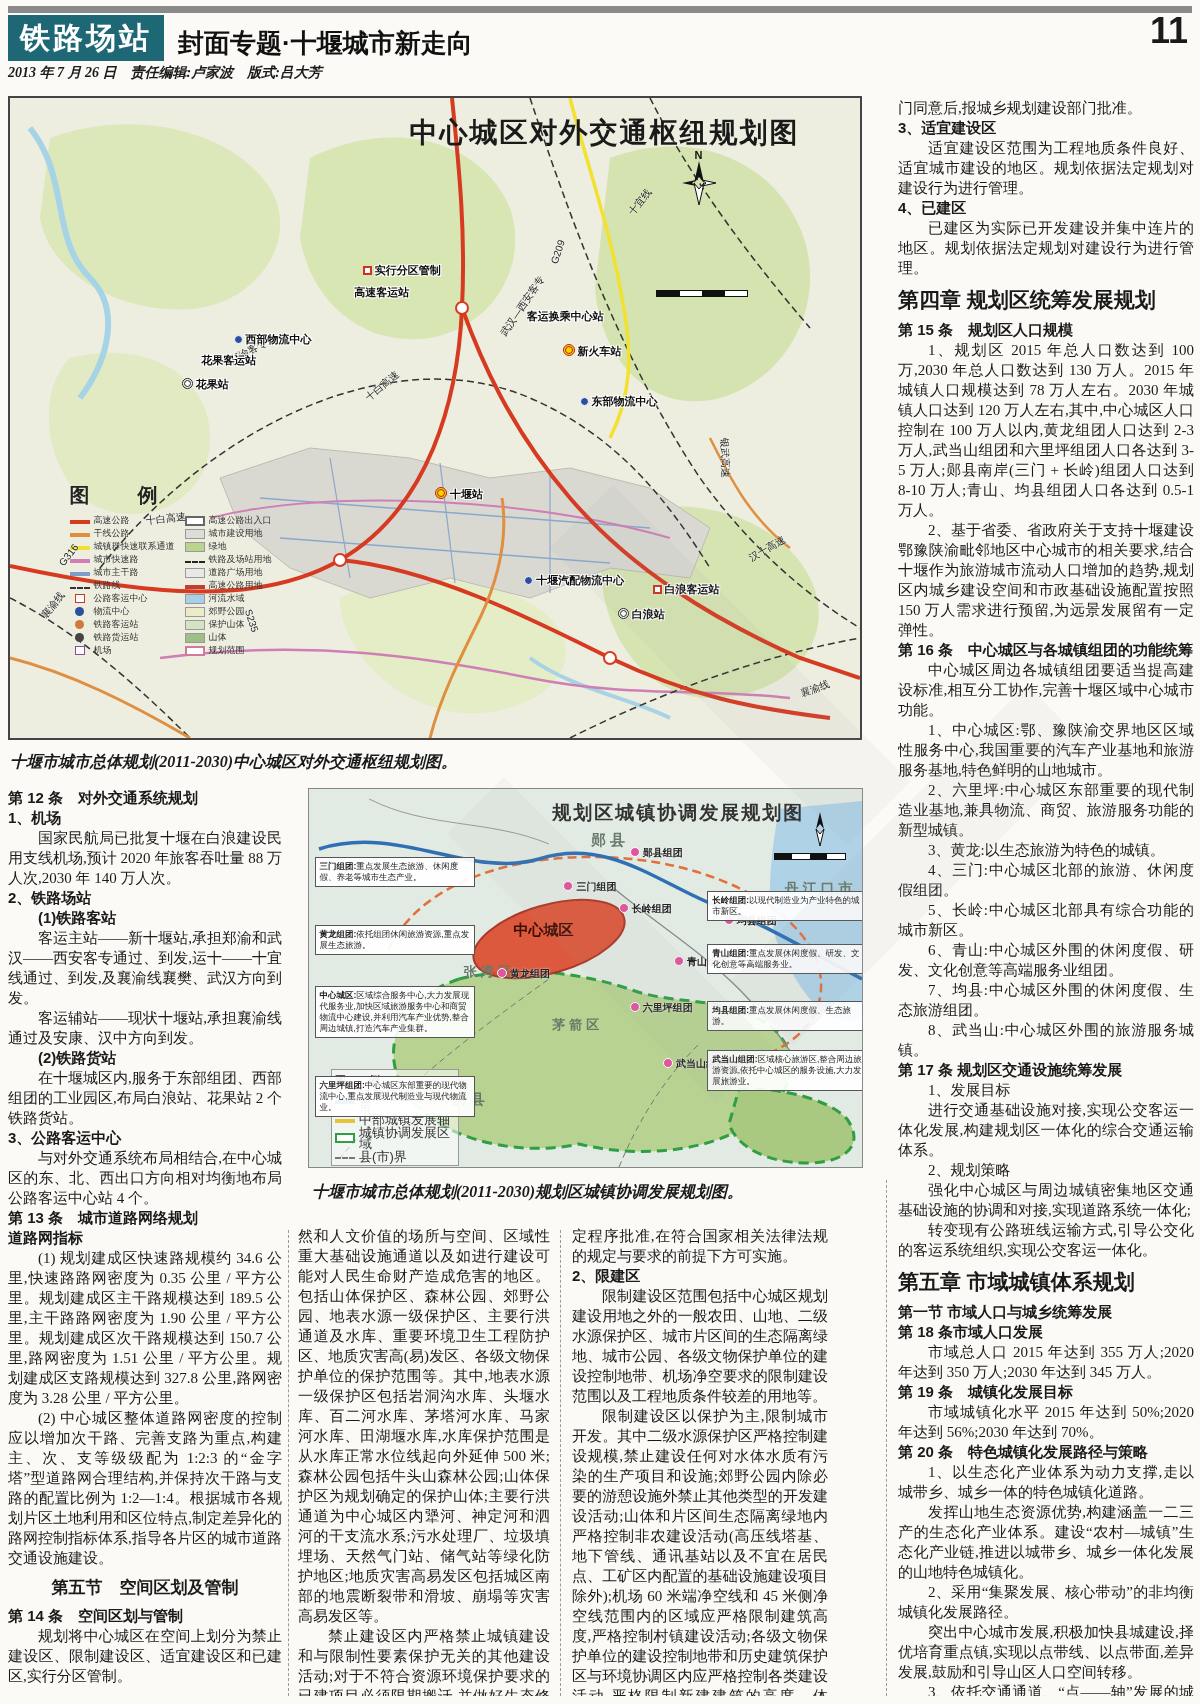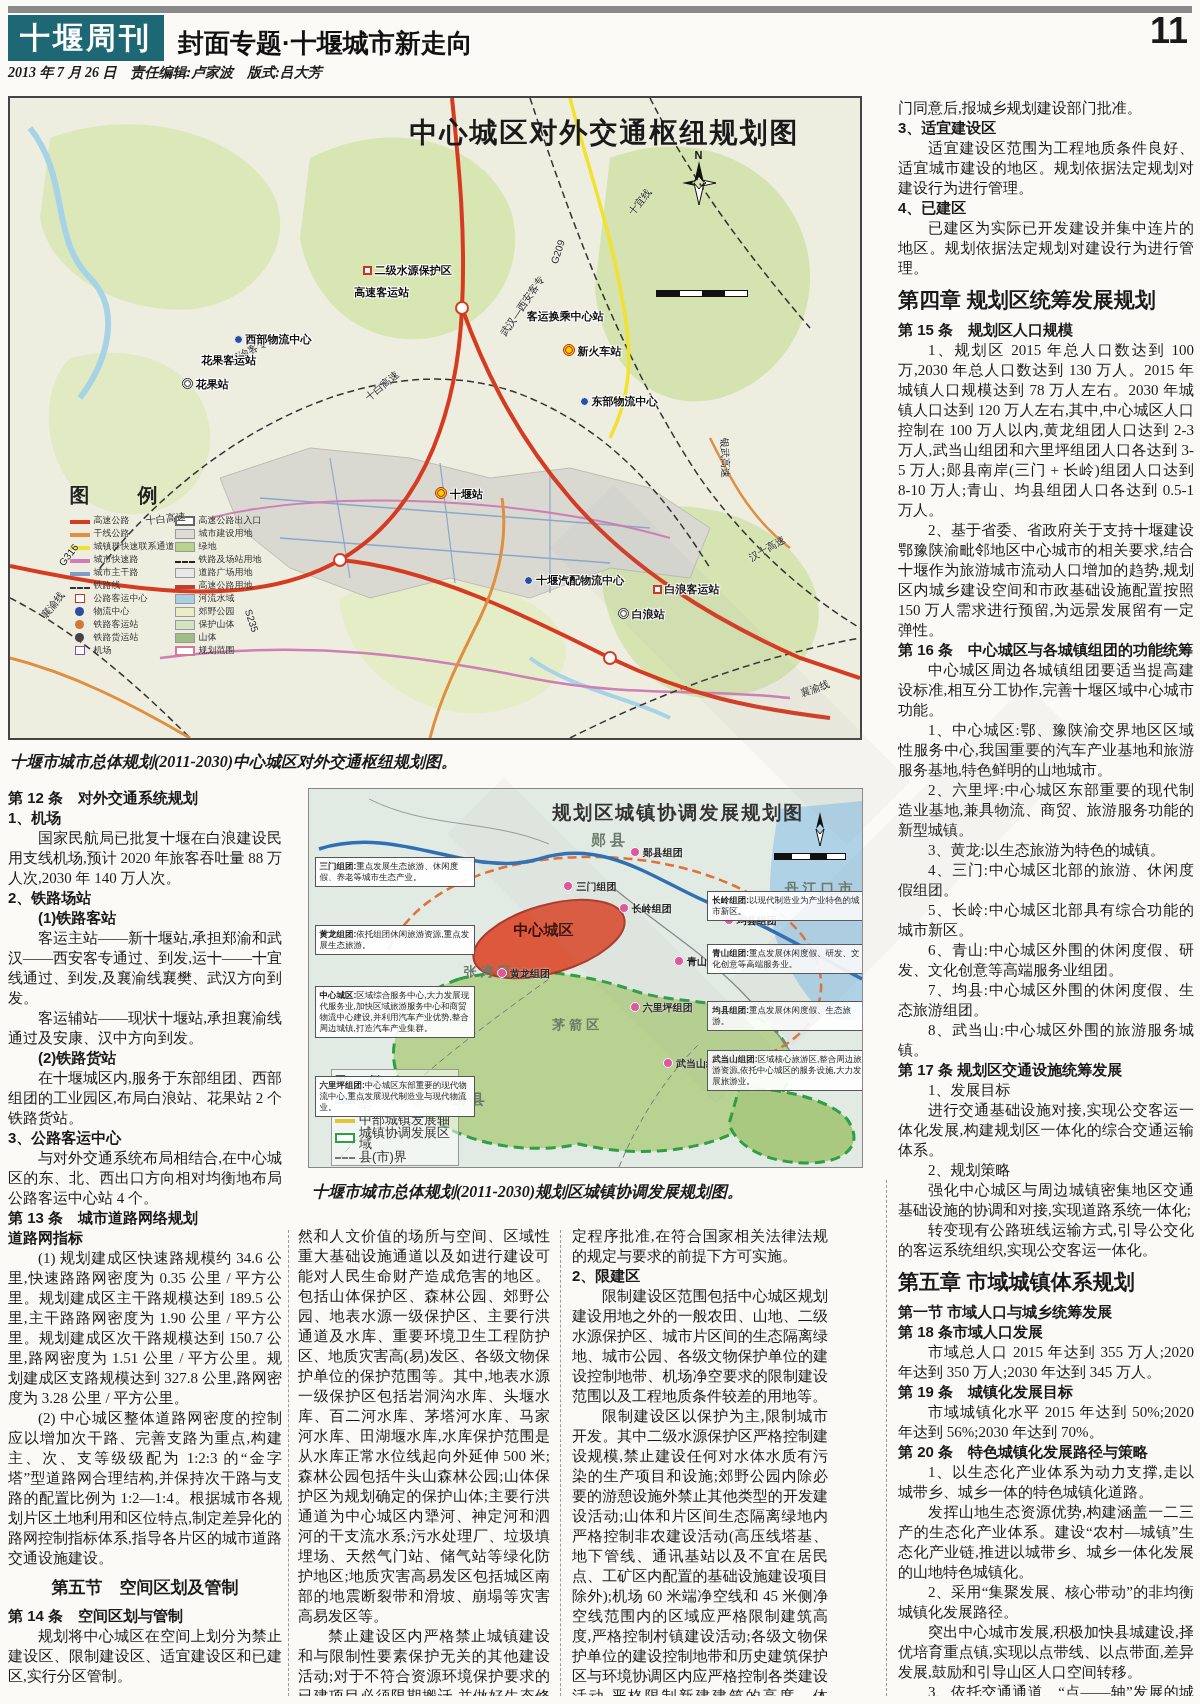--- a/index.html
+++ b/index.html
@@ -38,21 +38,21 @@
           text-shadow:0 0 2px #fff;}
   .mk{display:inline-block;width:9px;height:9px;margin-right:3px;vertical-align:-1px;box-sizing:border-box;}
   .mk-dotblue{background:#2b4fa0;border:1px solid #fff;border-radius:50%;}
   .mk-sqred{background:#fff;border:2px solid #cc3322;}
   .mk-target{background:#fff;border:3px double #222;border-radius:50%;width:11px;height:11px;}
   .mk-targetred{background:#ffd200;border:3px double #b3261e;border-radius:50%;width:12px;height:12px;}
   .mk-dotpink{background:#e0559d;border:1px solid #fff;border-radius:50%;width:10px;height:10px;}
   
   .legend1{position:absolute;left:7%;top:60%;width:300px;font-family:"Liberation Sans",sans-serif;}
   .legend-title{font-weight:bold;font-size:20px;letter-spacing:14px;color:#222;margin-bottom:6px;}
-  .legend-cols{display:flex;}
+  .legend-cols{display:flex;gap:10px;}
   .legend-col{display:flex;flex-direction:column;gap:2px;}
   .lg-row{display:flex;align-items:center;gap:4px;font-size:9px;color:#333;line-height:11px;}
   .lg-sw{width:20px;height:10px;flex:0 0 20px;position:relative;box-sizing:border-box;}
   .legend2{position:absolute;left:4%;top:74%;width:120px;background:rgba(255,255,255,.55);
            border:1px solid #999;padding:3px;font-family:"Liberation Sans",sans-serif;}
   .legend2 .legend-title{font-size:11px;letter-spacing:6px;margin-bottom:2px;}
   .legend2 .lg-row{font-size:13px;}
   
   .callout{position:absolute;width:150px;background:rgba(255,255,255,.93);border:1px solid #555;
            padding:3px 4px;font-family:"Liberation Sans",sans-serif;font-size:8.5px;line-height:11px;color:#222;}
@@ -84,21 +84,21 @@
   .sep3{left:886px;top:1180px;height:516px;}
   
   .wm{position:absolute;background:#9a9a9a;opacity:.07;transform:rotate(45deg);}
 </style>
 </head>
 <body>
 
 <div class="page">
 
   <div class="topbar"></div>
-  <div class="masthead">十堰周刊</div>
+  <div class="masthead">铁路场站</div>
   <div class="section-title">封面专题·十堰城市新走向</div>
   <div class="page-number">11</div>
   <div class="dateline">2013 年 7 月 26 日　责任编辑:卢家波　版式:吕大芳</div>
 
   <div class="map1">
     <svg width="850" height="640" viewBox="0 0 850 640">
       <rect x="0" y="0" width="850" height="640" fill="#edeee0"></rect>
       <path d="M40,40 C120,10 220,30 260,90 C290,140 250,200 190,210 C120,220 40,180 30,120 Z" fill="#d7e6b0" opacity=".8"></path>
       <path d="M300,60 C380,20 470,40 500,110 C520,170 480,230 420,240 C350,250 300,200 290,140 Z" fill="#d2e3a9" opacity=".8"></path>
       <path d="M600,60 C680,30 760,60 790,130 C820,200 780,280 710,300 C640,318 590,260 585,190 Z" fill="#cfe1a6" opacity=".85"></path>
@@ -252,21 +252,21 @@
         <span class="ml ml-road" style="left: 64%; top: 25%; transform: rotate(-72deg);"><span>G209</span></span>
         <span class="ml ml-road" style="left: 73%; top: 17%; transform: rotate(-52deg);"><span>十宜线</span></span>
         <span class="ml ml-road" style="left: 6%; top: 72%; transform: rotate(-52deg);"><span>G316</span></span>
         <span class="ml ml-road" style="left: 4%; top: 80%; transform: rotate(-52deg);"><span>襄渝线</span></span>
         <span class="ml ml-road" style="left: 28%; top: 79%; transform: rotate(72deg);"><span>S235</span></span>
         <span class="ml ml-road" style="left: 87%; top: 71%; transform: rotate(-30deg);"><span>汉十高速</span></span>
         <span class="ml ml-road" style="left: 84%; top: 52%; transform: rotate(88deg);"><span>银武高速</span></span>
         <span class="ml ml-road" style="left: 93%; top: 92%; transform: rotate(-20deg);"><span>襄渝线</span></span>
       </div>
     <div>
-        <span class="ml ml-poi" style="left: 41.5%; top: 25.8%;"><span class="mk mk-sqred"></span><span>二级水源保护区</span></span>
+        <span class="ml ml-poi" style="left: 41.5%; top: 25.8%;"><span class="mk mk-sqred"></span><span>实行分区管制</span></span>
         <span class="ml ml-poi" style="left: 40.5%; top: 29.2%;"><span>高速客运站</span></span>
         <span class="ml ml-poi" style="left: 26.3%; top: 36.5%;"><span class="mk mk-dotblue"></span><span>西部物流中心</span></span>
         <span class="ml ml-poi" style="left: 22.5%; top: 39.8%;"><span>花果客运站</span></span>
         <span class="ml ml-poi" style="left: 20.2%; top: 43.6%;"><span class="mk mk-target"></span><span>花果站</span></span>
         <span class="ml ml-poi" style="left: 60.8%; top: 33%;"><span>客运换乘中心站</span></span>
         <span class="ml ml-poi" style="left: 65%; top: 38.5%;"><span class="mk mk-targetred"></span><span>新火车站</span></span>
         <span class="ml ml-poi" style="left: 67%; top: 46.2%;"><span class="mk mk-dotblue"></span><span>东部物流中心</span></span>
         <span class="ml ml-poi" style="left: 50%; top: 60.8%;"><span class="mk mk-targetred"></span><span>十堰站</span></span>
         <span class="ml ml-poi" style="left: 60.5%; top: 74.2%;"><span class="mk mk-dotblue"></span><span>十堰汽配物流中心</span></span>
         <span class="ml ml-poi" style="left: 75.6%; top: 75.6%;"><span class="mk mk-sqred"></span><span>白浪客运站</span></span>

